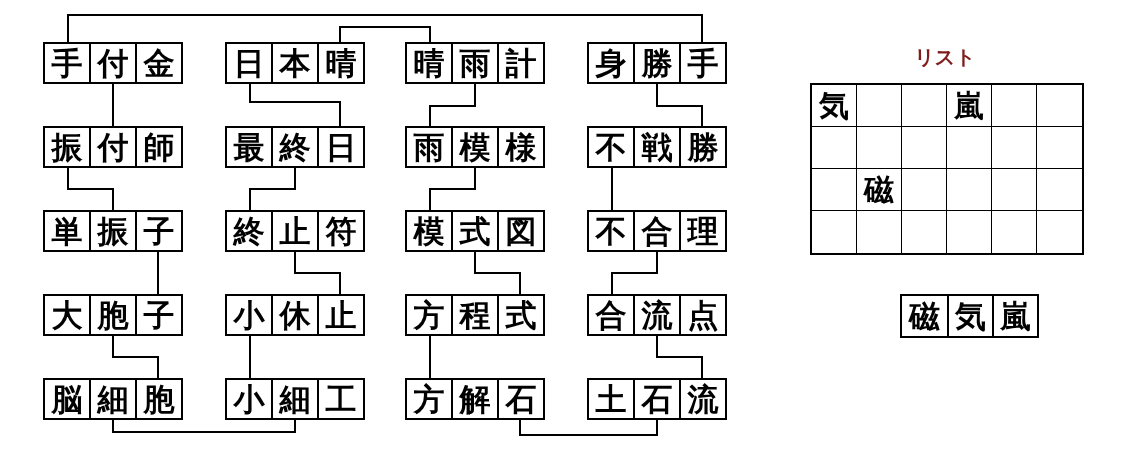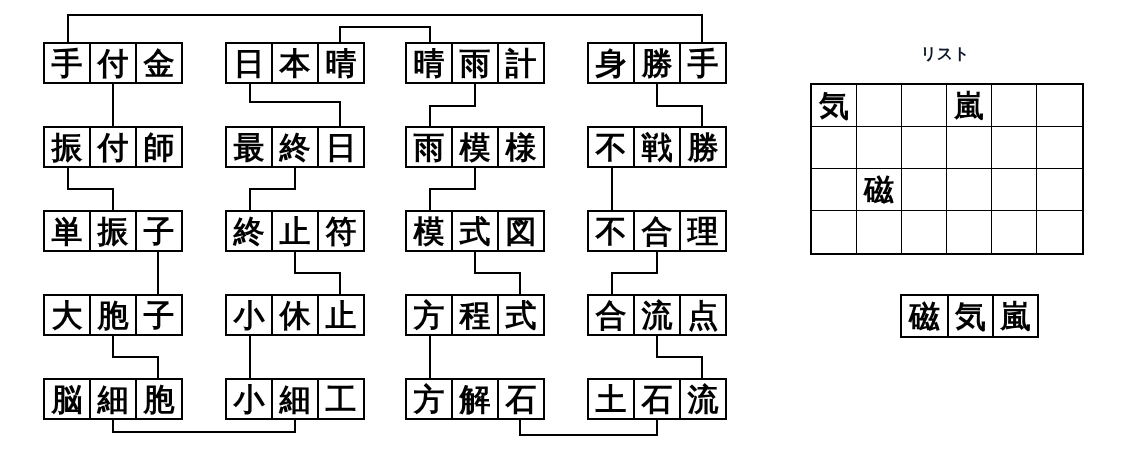--- a/index.html
+++ b/index.html
@@ -24,21 +24,21 @@
     flex: 1;
     display: flex; align-items: center; justify-content: center;
     font-size: 31px; font-weight: bold; color: #000;
     border-left: 2px solid #000;
     overflow: hidden; line-height: 1;
   }
   .word-cell:first-child { border-left: none; }
 
   .list-title {
     position: absolute; left: 810px; top: 44px; width: 270px;
-    text-align: center; font-size: 16px; font-weight: bold; color: #0f172a; font-family: Liberation Serif, serif;
+    text-align: center; font-size: 20px; font-weight: bold; color: #7f1d1d; font-family: Liberation Serif, serif;
   }
   .list-grid {
     position: absolute; left: 810px; top: 83px;
     border: 2px solid #000; background: #fff;
     display: grid;
     grid-template-columns: repeat(6, 45px);
     grid-auto-rows: 42px;
   }
   .list-cell {
     box-sizing: border-box;

